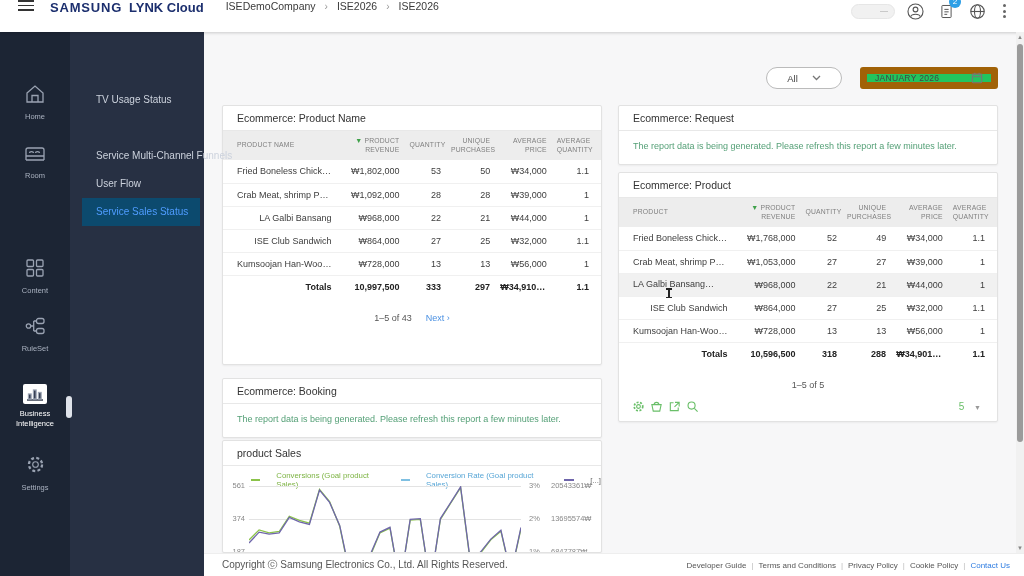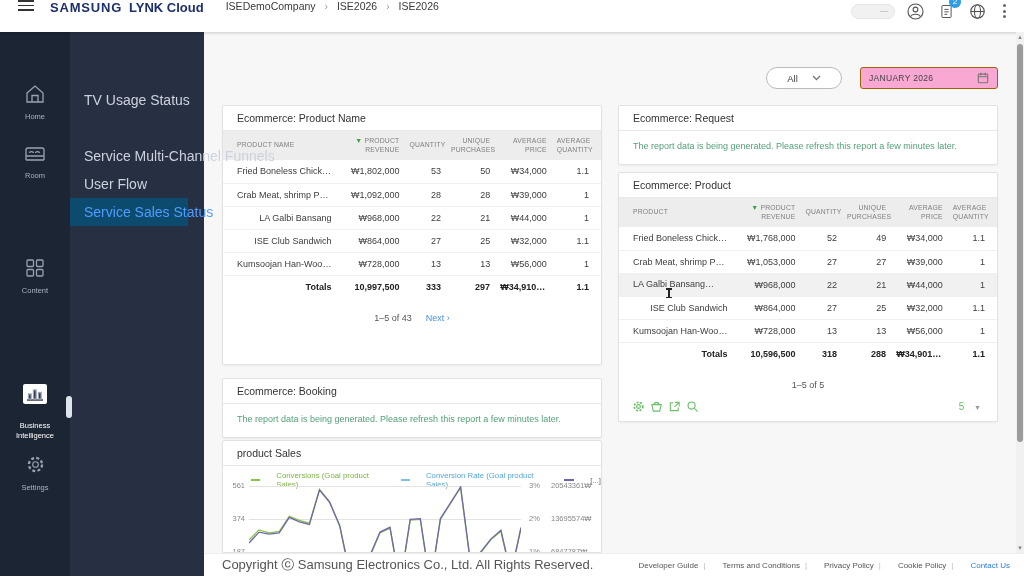--- a/index.html
+++ b/index.html
@@ -33,33 +33,33 @@
   .rail { position:absolute; left:0; top:32px; width:70px; height:544px; background:#1c2534; z-index:20; }
   .rail-item { position:absolute; left:0; width:70px; text-align:center; cursor:pointer; }
   .rail-item svg { stroke:#9aa3b2; fill:none; stroke-width:1.3; }
   .rail-label { margin-top:4px; font-size:7.5px; color:#aab2c0; line-height:1.3; }
   .rail-item.active .rail-label { color:#fff; }
   .bi-box { display:inline-block; width:24px; height:20px; background:#fff; border-radius:2px;
      display:inline-flex; align-items:center; justify-content:center; }
 
   
   .sidebar { position:absolute; left:70px; top:32px; width:134px; height:544px; background:#273043; z-index:20; }
-  .side-item { position:absolute; left:0; width:118px; height:28px; line-height:28px; padding-left:14px;
-     font-size:14px; color:#ccd2dd; white-space:nowrap; cursor:pointer; }
+  .side-item { position:absolute; left:12px; width:118px; height:28px; line-height:28px; padding-left:14px;
+     font-size:10px; color:#ccd2dd; white-space:nowrap; cursor:pointer; }
   .side-item.active { background:#0c4a6e; color:#4f9cff; }
   .side-handle { position:absolute; left:66px; top:396px; width:6px; height:22px; border-radius:3px;
      background:#dfe3ea; z-index:25; }
 
   
   .pill { position:absolute; left:766px; top:67px; width:76px; height:22px; border:1px solid #bbb;
      border-radius:11px; background:#fff; display:flex; align-items:center; justify-content:center;
      gap:14px; font-size:9.5px; color:#444; cursor:pointer; }
   .pill svg, .datebox svg { stroke:#777; fill:none; stroke-width:1.3; }
-  .datebox { position:absolute; left:860px; top:67px; width:138px; height:22px; border:1px solid #a16207;
-     border-radius:3px; background:#f9a8d4; display:flex; align-items:center; font-size:8.5px; color:#444;
+  .datebox { position:absolute; left:860px; top:67px; width:138px; height:22px; border:7px solid #a16207;
+     border-radius:3px; background:#22c55e; display:flex; align-items:center; font-size:8.5px; color:#444;
      padding:0 8px; letter-spacing:.3px; cursor:pointer; }
   .datebox .dlabel { flex:1; }
 
   
   .card { position:absolute; background:#fff; border:1px solid #e2e2e2; border-radius:2px;
      box-shadow:0 1px 2px rgba(0,0,0,.05); overflow:hidden; }
   .card-title { height:25px; line-height:25px; padding:0 14px; font-size:10.5px; color:#333;
      border-bottom:1px solid #e8e8e8; }
   table { width:100%; border-collapse:collapse; table-layout:fixed; }
   thead th { background:#ededed; font-size:6.8px; font-weight:normal; color:#7f7f7f; text-align:right;
@@ -90,25 +90,25 @@
   .legend-item .dash { width:10px; height:2px; }
   .gline { position:absolute; left:26px; width:272px; height:1px; background:#e3e3e3; }
   .ltick { position:absolute; left:2px; width:20px; text-align:right; font-size:7.5px; color:#888; }
   .rtick-p { position:absolute; left:306px; width:16px; font-size:7.5px; color:#888; }
   .rtick-v { position:absolute; left:328px; width:52px; font-size:7.5px; color:#888; }
   #plot { position:absolute; left:26px; top:20px; }
 
   
   .footer { position:absolute; left:204px; top:553px; width:820px; height:23px; background:#fff;
      border-top:1px solid #eee; display:flex; align-items:center; z-index:15; }
-  .copyright { margin-left:18px; font-size:13px; color:#555; }
+  .copyright { margin-left:18px; font-size:10px; color:#555; }
   .flinks { margin-left:auto; margin-right:14px; display:flex; align-items:center; gap:5px; font-size:8px; color:#555; }
   .flinks .sep { color:#bbb; }
   .flinks .contact { color:#2f7de1; }
-  .flink { cursor:pointer;margin-left:12px; }
+  .flink { cursor:pointer; }
 
   
   .scrollbar { position:absolute; right:0; top:32px; width:8px; height:521px; background:#f1f1f1; z-index:40; }
   .sb-thumb { position:absolute; left:1px; top:12px; width:6px; height:398px; background:#9b9b9b; border-radius:3px; }
   .sb-arrow { position:absolute; left:0; width:8px; font-size:6px; color:#888; text-align:center; }
 
   .ibeam { position:absolute; left:668px; top:288px; width:2px; height:10px; background:#222; z-index:5; }
   .ibeam:before, .ibeam:after { content:""; position:absolute; left:-2px; width:6px; height:1.5px; background:#222; }
   .ibeam:before { top:0; } .ibeam:after { bottom:0; }
 </style>
@@ -185,30 +185,39 @@
     </div>
     <div class="rail-item" style="top:226px">
       <svg width="20" height="20" viewBox="0 0 20 20">
           <rect x="2" y="2" width="6.5" height="6.5" rx="1"></rect>
           <rect x="11.5" y="2" width="6.5" height="6.5" rx="1"></rect>
           <rect x="2" y="11.5" width="6.5" height="6.5" rx="1"></rect>
           <rect x="11.5" y="11.5" width="6.5" height="6.5" rx="1"></rect>
         </svg>
       <div class="rail-label">Content</div>
     </div>
+    <div class="rail-item" style="top:284px">
+      <svg width="22" height="20" viewBox="0 0 22 20">
+          <circle cx="4.5" cy="10" r="2.2"></circle>
+          <rect x="12.5" y="2.5" width="7.5" height="5" rx="2"></rect>
+          <rect x="12.5" y="12.5" width="7.5" height="5" rx="2"></rect>
+          <path d="M6.7 10 h3 M9.7 5 v10 M9.7 5 h2.8 M9.7 15 h2.8"></path>
+        </svg>
+      <div class="rail-label">RuleSet</div>
+    </div>
     <div class="rail-item active" style="top:352px">
       <span class="bi-box">
         <svg width="18" height="14" viewBox="0 0 18 14">
             <path d="M1 13 h16" stroke="#273043" stroke-width="1.4" fill="none"></path>
             <rect x="2.5" y="7" width="2.6" height="5" fill="#273043"></rect>
             <rect x="7.5" y="3" width="2.6" height="9" fill="#273043"></rect>
             <rect x="12.5" y="5.5" width="2.6" height="6.5" fill="#273043"></rect>
           </svg>
       </span>
-      <div class="rail-label" style="width:56px;margin:16px auto 0">Business Intelligence</div>
+      <div class="rail-label" style="width:56px;margin:4px auto 0">Business Intelligence</div>
     </div>
     <div class="rail-item" style="top:422px">
       <svg width="21" height="21" viewBox="0 0 24 24">
           <circle cx="12" cy="12" r="3.2"></circle>
           <circle cx="12" cy="12" r="7.5" stroke-dasharray="3.4 2.6" stroke-width="2.6"></circle>
         </svg>
       <div class="rail-label">Settings</div>
     </div>
   </div>
 

